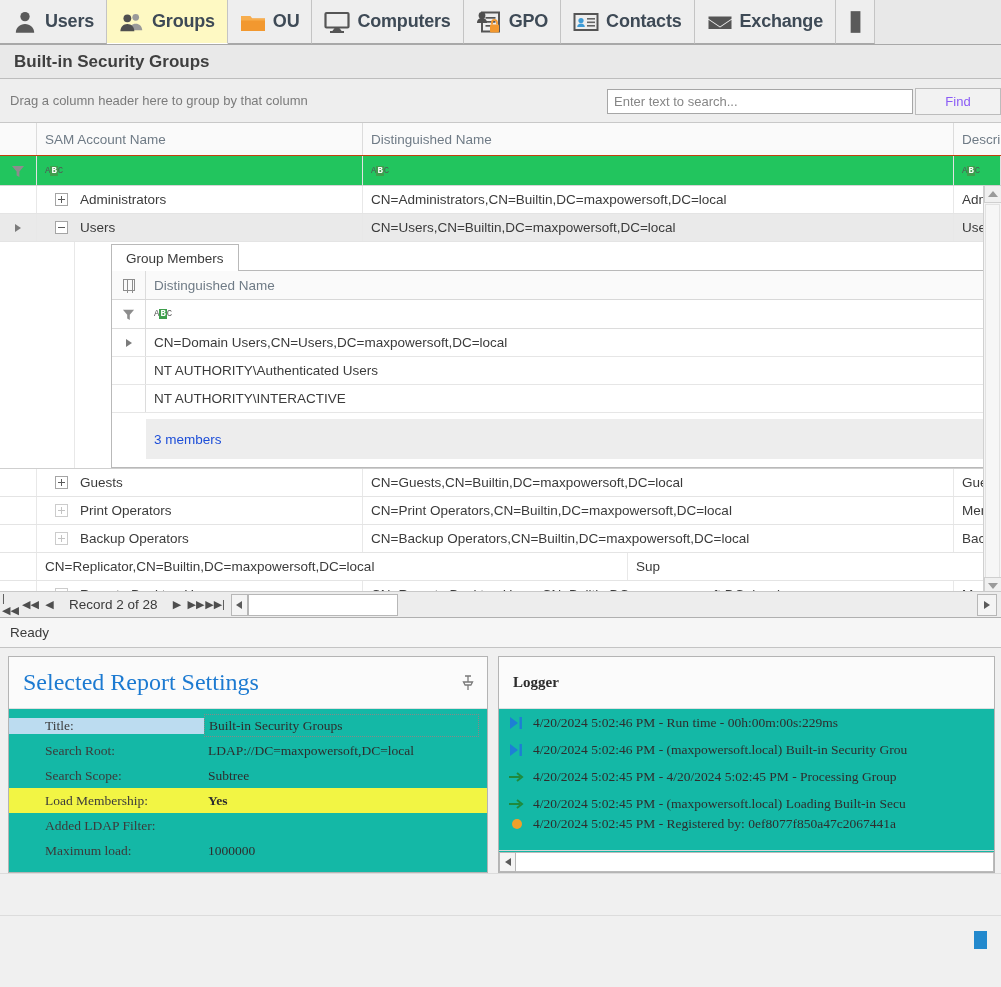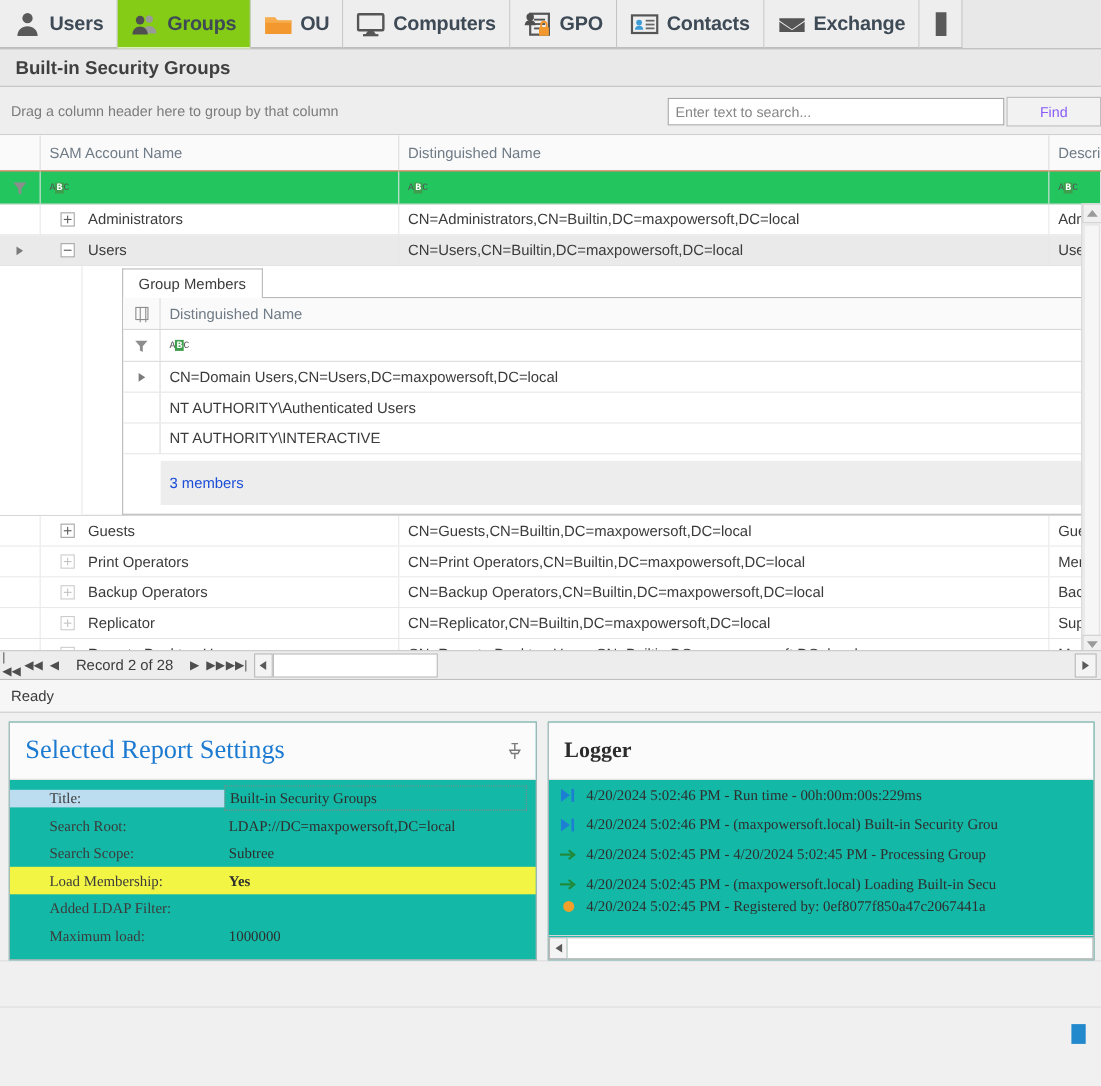--- a/index.html
+++ b/index.html
@@ -26,21 +26,21 @@
     align-items: center;
     gap: 7px;
     padding: 0 12px;
     background: #eeeeee;
     border-right: 1px solid #c4c4c4;
     border-bottom: 1px solid #a8a8a8;
     cursor: pointer;
     white-space: nowrap;
   }
   .tab.active {
-    background: #84cc16;
+    background: #fef9c3;
     border-bottom: 1px solid #ffffff;
   }
   .tab-label {
     font-size: 18px;
     font-weight: bold;
     color: #3e4a56;
     letter-spacing: -0.2px;
   }
   .tab-ico { width: 26px; height: 26px; flex: 0 0 26px; display:block; }
 
@@ -267,21 +267,21 @@
   }
   .panel-srs { width:480px; margin-left:8px; }
   .panel-log { width:497px; margin-left:10px; }
   .panel-head {
     height:52px; display:flex; align-items:center;
     padding:0 10px 0 14px; background:#fbfbfb;
     border-bottom:1px solid #e0e0e0;
     justify-content:space-between;
   }
   .panel-title-blue { font-size:24px; color:#1c7ad1; font-weight:normal; }
-  .panel-title-bold { font-size:20px; color:#2c2c2c; font-weight:bold; }
+  .panel-title-bold { font-size:15px; color:#2c2c2c; font-weight:bold; }
   .pin { width:18px; height:18px; display:flex; align-items:center; justify-content:center;
          color:#777; font-size:15px; cursor:pointer; }
 
   .srs-body { padding:4px 0 0 0; }
   .srs-row { display:flex; height:25px; align-items:center; position:relative; }
   .srs-label { width:195px; padding-left:36px; font-size:13.5px; color:#3b3b3b; }
   .srs-value { flex:1 1 auto; font-size:13.5px; color:#2e2e2e; padding-left:4px; }
   .srs-row.title-row .srs-label { background:#bcdcf0; }
   .srs-row.title-row .srs-value { border:1px dotted #888; height:23px; display:flex; align-items:center; margin-right:8px; }
   .srs-row.hl { background:#f2f544; }
@@ -510,24 +510,20 @@
     <div class="cell c-sam sam">
       <span class="expander plus pale"></span>
       <span>Backup Operators</span>
     </div>
     <div class="cell c-dn">CN=Backup Operators,CN=Builtin,DC=maxpowersoft,DC=local</div>
     <div class="cell c-desc">Bac</div>
   </div>
 
   <div class="row">
     <div class="rowind"></div>
-    <div class="cell c-sam sam">
-      <span class="expander plus pale"></span>
-      <span>Replicator</span>
-    </div>
     <div class="cell c-dn">CN=Replicator,CN=Builtin,DC=maxpowersoft,DC=local</div>
     <div class="cell c-desc">Sup</div>
   </div>
 
   <div class="row">
     <div class="rowind"></div>
     <div class="cell c-sam sam">
       <span class="expander plus pale"></span>
       <span>Remote Desktop Users</span>
     </div>

